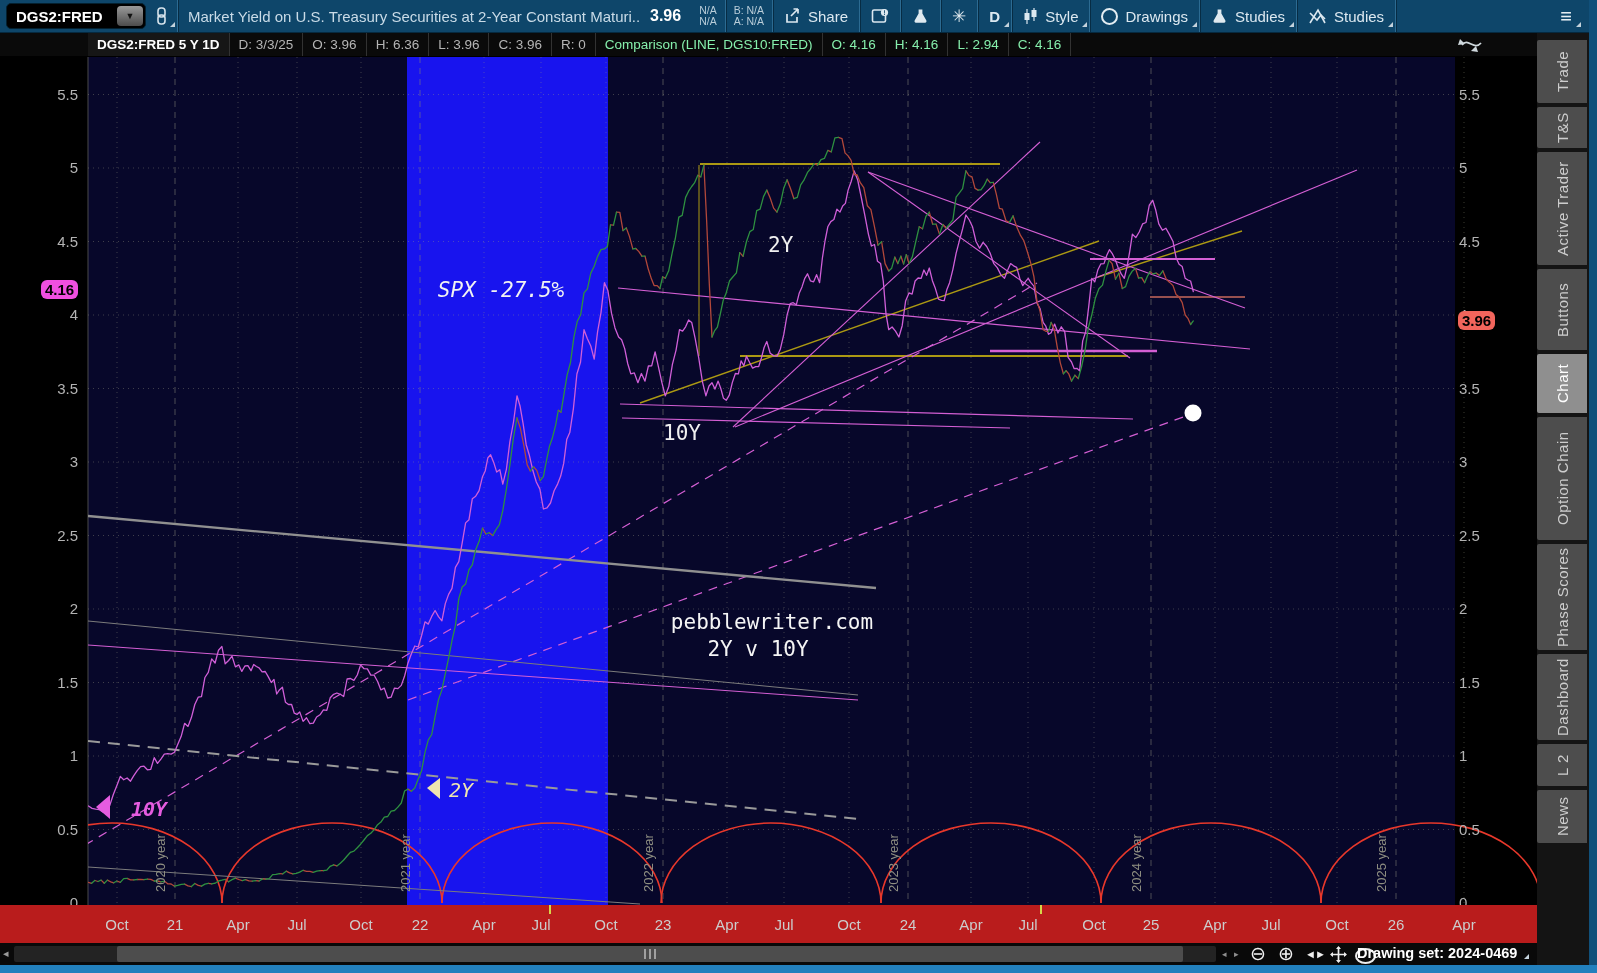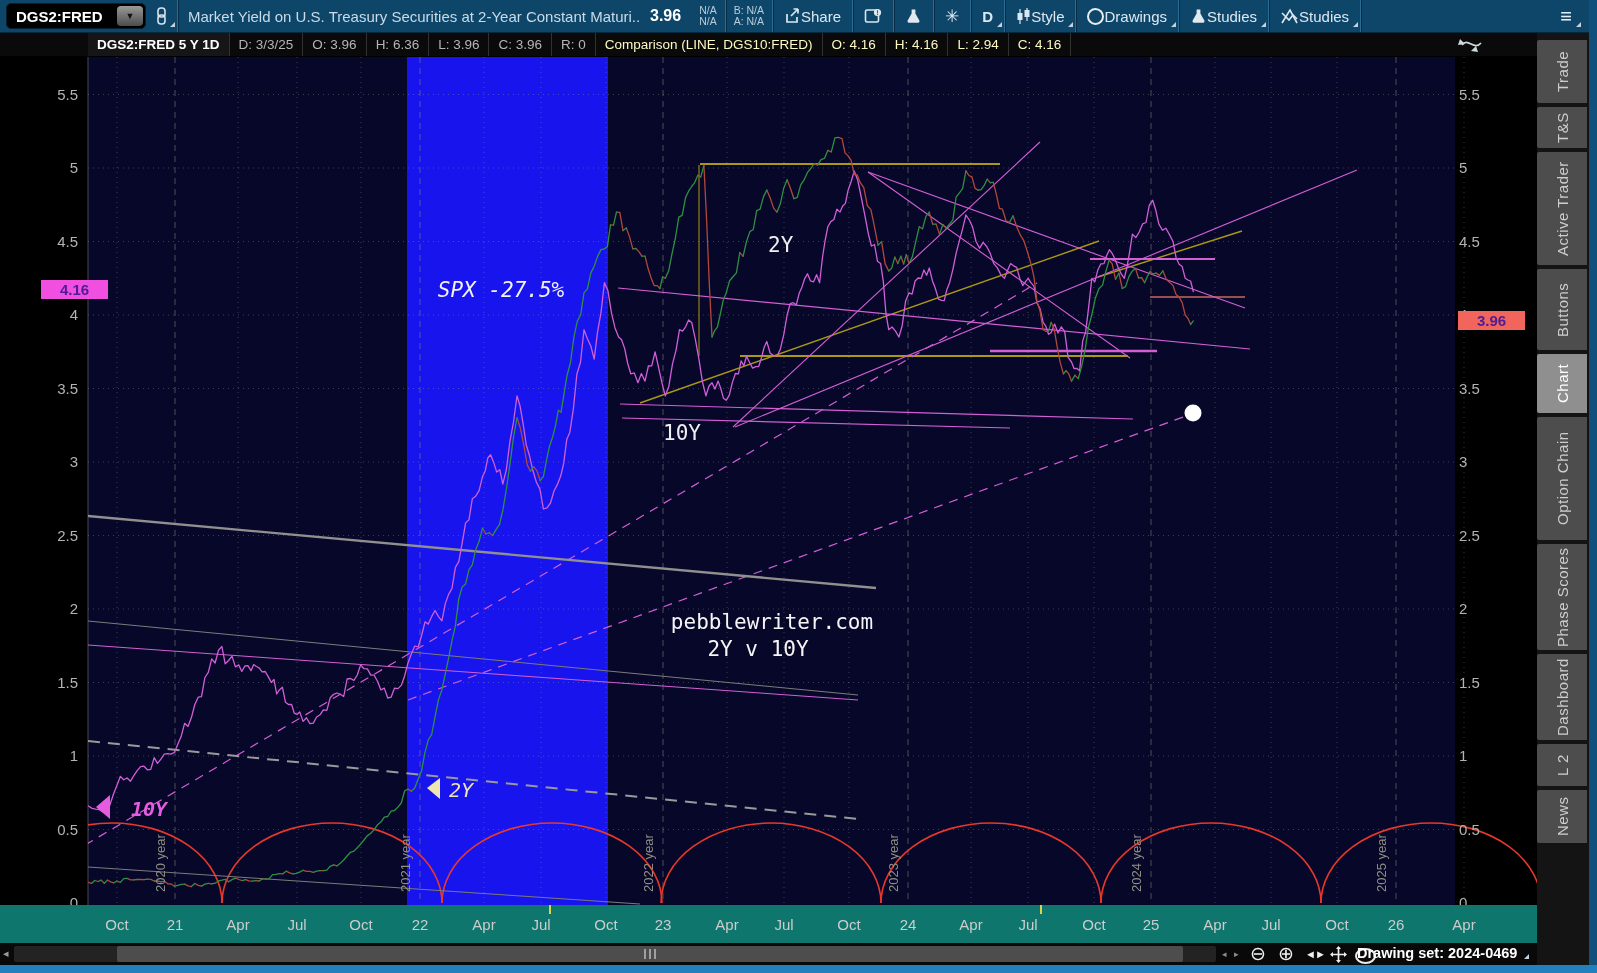--- a/index.html
+++ b/index.html
@@ -8,45 +8,45 @@
   
   .toolbar{position:absolute;left:0;top:0;width:1597px;height:32px;background:#0e466a;
            display:flex;align-items:center;z-index:30;border-bottom:1px solid #06293f;}
   .tb-sep{width:1px;height:32px;background:#2c6b92;box-shadow:1px 0 0 #072c44;flex:none;}
   .symbol-combo{margin-left:6px;width:138px;height:24px;background:#000;border-radius:5px;
                 display:flex;align-items:center;flex:none;border:1px solid #04202f;}
   .symbol-combo .sym{flex:1;color:#fff;font-weight:bold;font-size:15px;padding-left:9px;white-space:nowrap;}
   .combo-btn{width:26px;height:20px;margin-right:2px;border-radius:4px;
              background:linear-gradient(#9a9a9a,#4c4c4c);display:flex;align-items:center;justify-content:center;}
   .combo-btn .dn{font-size:9px;color:#111;}
-  .tb-btn{position:relative;display:flex;align-items:center;gap:0;padding:0 11px;height:28px;
+  .tb-btn{position:relative;display:flex;align-items:center;gap:7px;padding:0 11px;height:28px;
           color:#dce8f0;font-size:15px;flex:none;white-space:nowrap;cursor:default;}
   .corner{position:absolute;right:2px;bottom:3px;width:0;height:0;
           border-left:5px solid transparent;border-bottom:5px solid #c3d2dc;}
   .tb-title{width:452px;overflow:hidden;white-space:nowrap;color:#c9dbe7;font-size:15px;
             padding-left:10px;flex:none;}
   .tb-last{color:#fff;font-weight:bold;font-size:16px;padding:0 10px;flex:none;}
   .tb-stack{display:flex;flex-direction:column;justify-content:center;line-height:11px;
             font-size:10.5px;color:#b9cdd9;padding:0 8px;flex:none;}
   .glyph{font-size:17px;color:#e4edf2;}
   .circle-glyph{width:13px;height:13px;border:2px solid #e4edf2;border-radius:50%;}
   
   .chart-header{position:absolute;left:0;top:33px;width:1537px;height:23px;background:#0a0a0a;
                 display:flex;align-items:stretch;padding-left:88px;z-index:20;font-size:13.5px;}
   .hf{display:flex;align-items:center;padding:0 9px;border-right:1px solid #323232;color:#b5b5b5;white-space:nowrap;}
   .hf-sym{color:#fff;font-weight:bold;background:#161616;}
-  .hf-cmp{color:#fef9c3;}
+  .hf-cmp{color:#86efac;}
   .swap-icon{position:absolute;left:1456px;top:35px;z-index:21;}
   
   .ylabel{position:absolute;font-size:15px;color:#b3b3b3;z-index:12;}
   .ylabel.left{width:72px;text-align:right;left:6px;}
   .ylabel.right{left:1459px;text-align:left;}
-  .price-badge{position:absolute;z-index:13;font-size:15px;font-weight:bold;color:#4c1d95;
-               border-radius:0;padding:1px 19px;}
-  .time-axis{position:absolute;left:0;top:905px;width:1537px;height:38px;background:#0f766e;z-index:12;}
+  .price-badge{position:absolute;z-index:13;font-size:15px;font-weight:bold;color:#000000;
+               border-radius:6px;padding:1px 4px;}
+  .time-axis{position:absolute;left:0;top:905px;width:1537px;height:38px;background:#b91c1c;z-index:12;}
   .xtick{position:absolute;top:11px;width:56px;margin-left:-28px;text-align:center;
          font-size:15px;color:#cccccc;}
   .ytickmark{position:absolute;top:0;width:2px;height:9px;background:#d6d64a;}
   .scroll-row{position:absolute;left:0;top:943px;width:1597px;height:22px;background:#090909;z-index:12;}
   .sb-larrow{position:absolute;left:3px;top:4px;color:#9a9a9a;font-size:11px;}
   .sb-track{position:absolute;left:14px;top:3px;width:1202px;height:16px;background:#232323;border-radius:2px;}
   .sb-handle{position:absolute;left:103px;top:0;width:1066px;height:16px;background:#4d4d4d;border-radius:2px;
              display:flex;align-items:center;justify-content:center;}
   .sb-grip{width:13px;height:10px;background:repeating-linear-gradient(90deg,#a0a0a0 0 2px,transparent 2px 5px);}
   .sb-nudge{position:absolute;top:6px;color:#8f8f8f;font-size:9px;}

